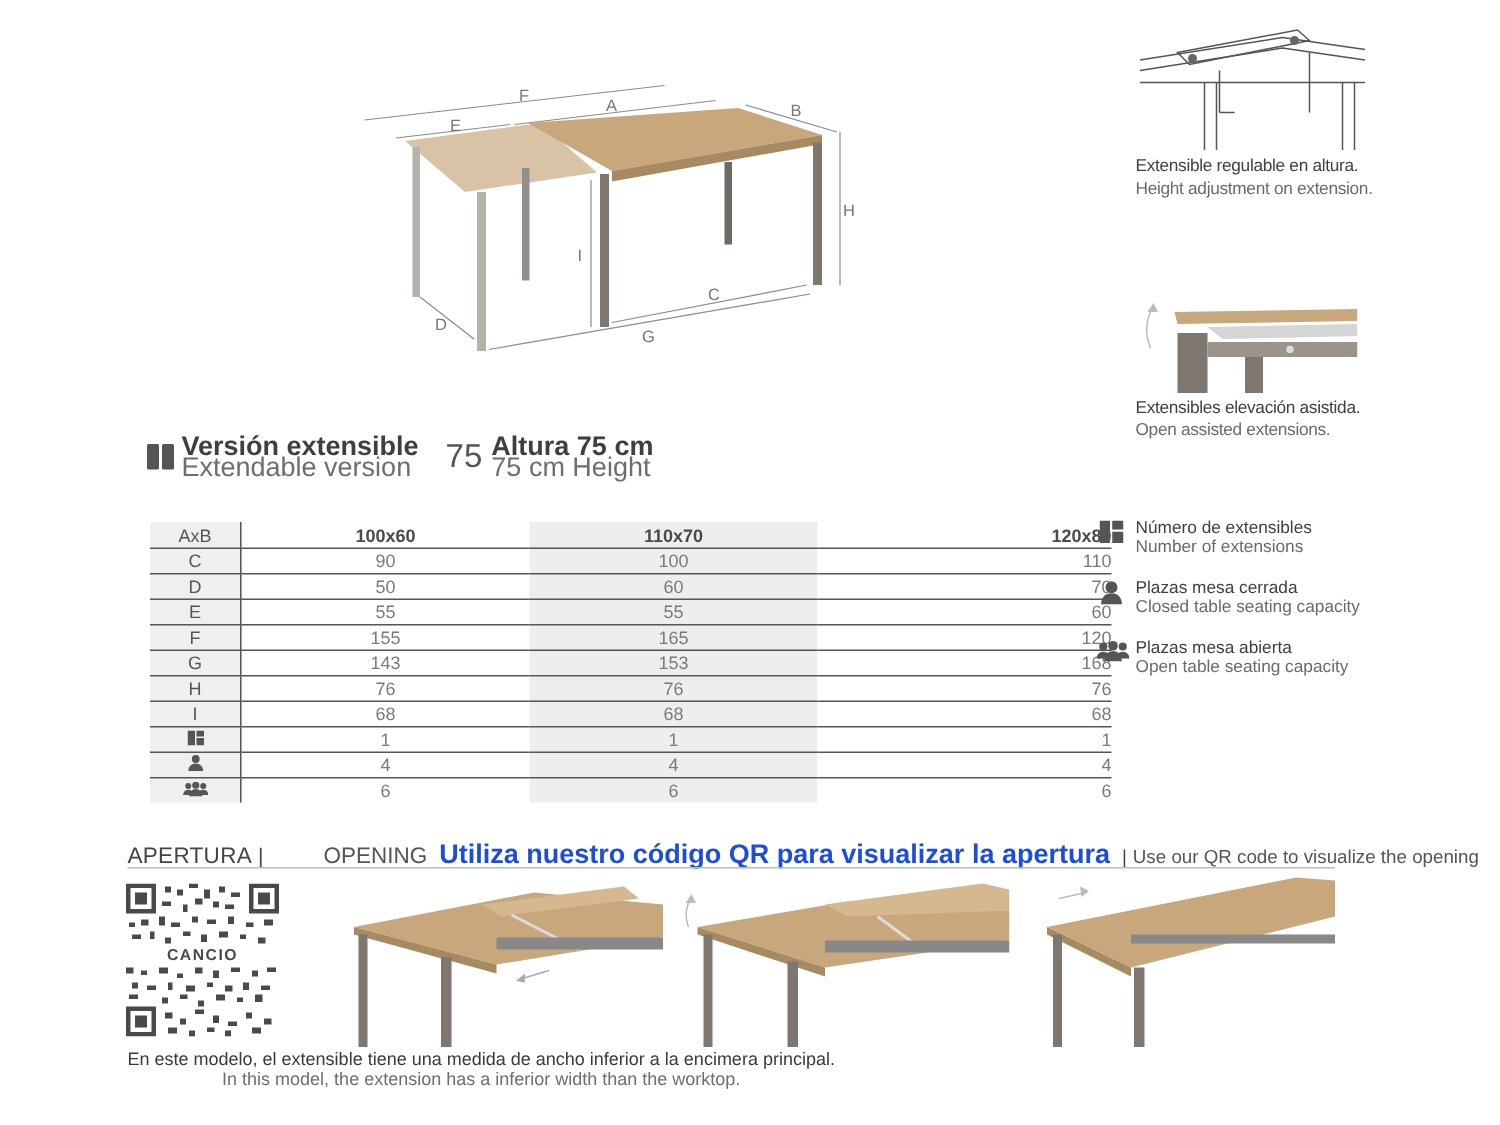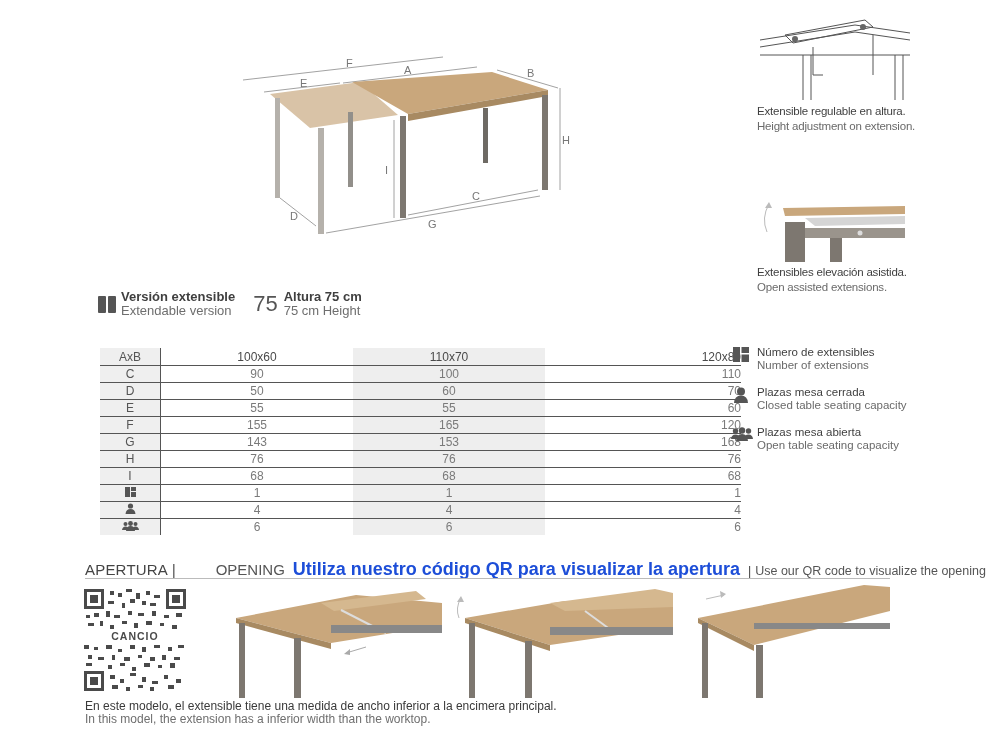--- a/index.html
+++ b/index.html
@@ -8,27 +8,27 @@
   .strong { font-weight:bold; color:#3f3f3f; }
   .sub { color:#6e6e6e; }
 
   
   .cap { font-size:11.5px; line-height:15px; letter-spacing:-0.2px; }
   .cap .l1 { color:#3f3f3f; }
   .cap .l2 { color:#6a6a6a; }
 
   
   .ver { display:flex; align-items:center; }
-  .ver .txt { font-size:13px; line-height:14px; }
+  .ver .txt { font-size:18px; line-height:14px; }
   .ver .big { font-size:22px; color:#555; margin:0 6px 0 0; }
 
   
   table.spec { border-collapse:collapse; font-size:12px; position:absolute; left:100px; top:348px; }
   table.spec td, table.spec th { padding:0; height:16px; text-align:center; border-bottom:1px solid #555; color:#7a7a7a; }
-  table.spec th { font-weight:normal; color:#4a4a4a; height:17px; }
+  table.spec th { font-weight:bold; color:#4a4a4a; height:17px; }
   table.spec td.k, table.spec th.k { width:60px; background:#efefef; border-right:1px solid #555; color:#555; font-weight:normal; }
   table.spec .c1 { width:192px; }
   table.spec .c2 { width:192px; background:#eeeeee; }
   table.spec .c3 { width:196px;text-align:right; }
   table.spec tr:last-child td { border-bottom:none; }
 
   
   .leg { display:flex; align-items:flex-start; font-size:11.5px; line-height:13px; }
   .leg .ic { width:20px; margin-right:4px; margin-top:1px; }
   .leg .l1 { color:#3f3f3f; }
@@ -36,21 +36,21 @@
 
   
   .open-head { font-size:14px; color:#444; white-space:nowrap; display:flex; align-items:baseline; }
   .open-head .t1 { font-size:15px; letter-spacing:0.2px; }
   .open-head .t2 { font-size:15px; color:#555; margin-right:8px;margin-left:36px; }
   .open-head .bar { color:#444; margin:0 4px; }
   .open-head .s1 { font-size:18px; font-weight:bold; color:#1d4ed8; }
   .open-head .s2 { font-size:12.5px; color:#555; }
   .rule { height:1px; background:#bbb; }
 
-  .note { font-size:12px; line-height:13px; }
+  .note { font-size:12px; line-height:13px;text-align:center; }
 </style>
 </head>
 <body>
 
 <svg class="abs" style="left:230px;top:50px" width="360" height="190" viewBox="0 0 360 190">
 
   <g stroke="#8a8a8a" stroke-width="0.8" fill="none">
     <line x1="13" y1="30" x2="213" y2="7"></line>
     <line x1="113" y1="33" x2="247" y2="17"></line>
     <line x1="34" y1="42" x2="110" y2="33"></line>

